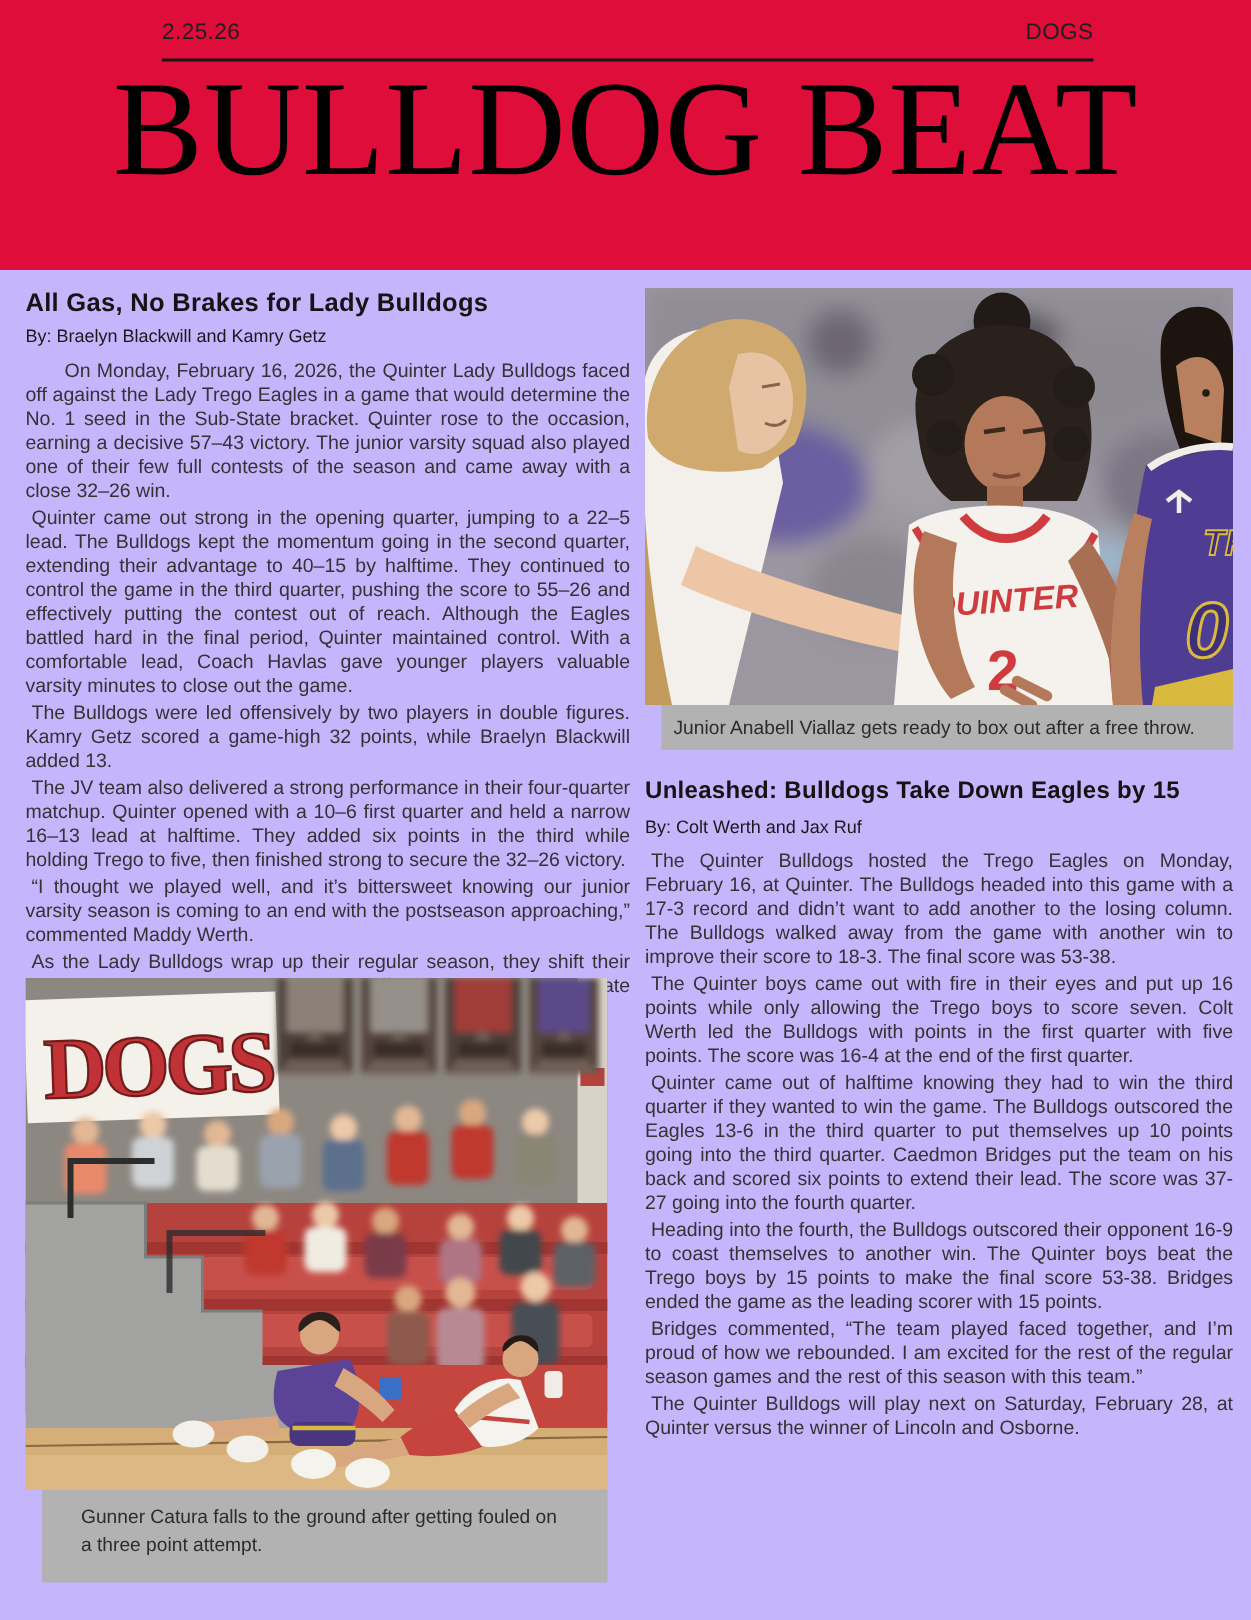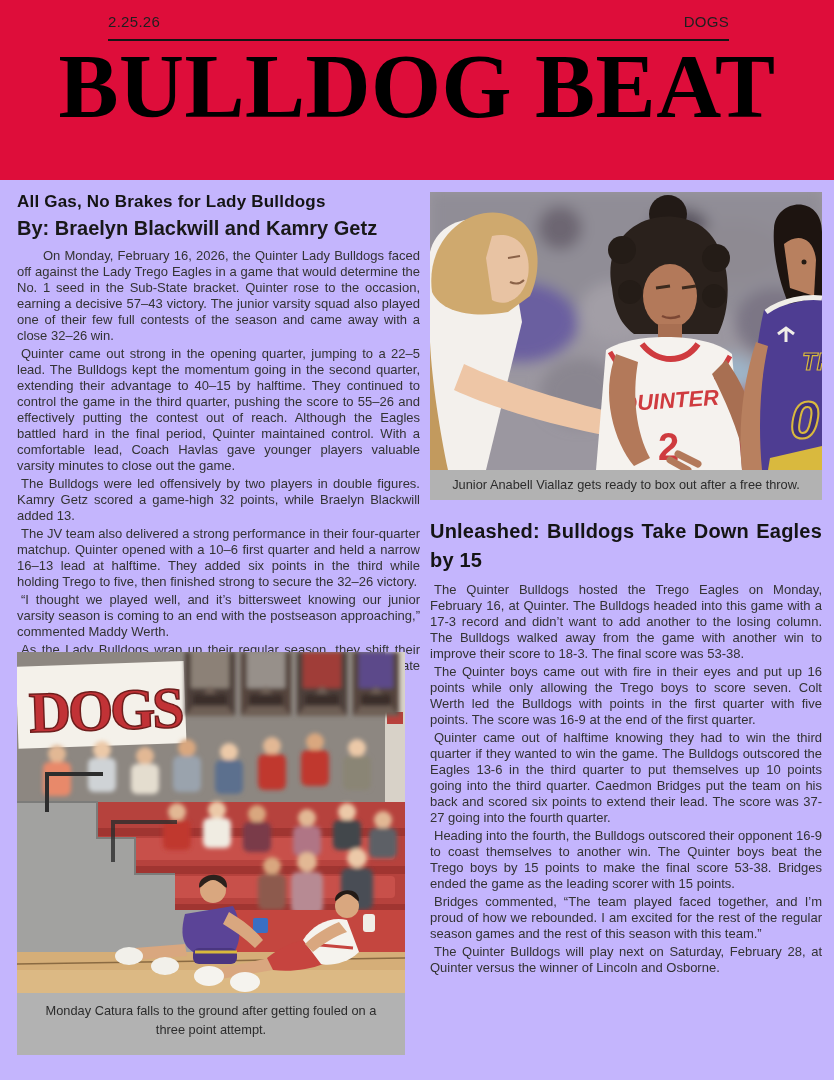--- a/index.html
+++ b/index.html
@@ -13,49 +13,49 @@
   
   .band { position:absolute; left:0; top:0; width:834px; height:180px; background:#de0d3a; }
   .meta-row {
     position:absolute; left:108px; top:13px; width:621px;
     display:flex; justify-content:space-between;
     font-size:15px; color:#1f1f1f; letter-spacing:0.3px;
   }
   .meta-rule { position:absolute; left:108px; top:39px; width:621px; border-top:2px solid #151515; }
   .masthead-wrap { position:absolute; left:0; top:42px; width:834px; text-align:center; }
   .masthead {
-    font-family:"Liberation Serif", serif; font-weight:700;
+    font-family:"Liberation Serif", serif; font-weight:400;
     font-size:90px; line-height:1; color:#000; letter-spacing:0.5px; white-space:nowrap;
   }
 
   
   .left-article  { position:absolute; left:17px;  top:190px; width:403px; }
   .right-col     { position:absolute; left:430px; top:192px; width:392px; }
 
   h2.headline {
     font-weight:700; color:#141414; text-align:justify;
     font-size:17px; line-height:1.36; letter-spacing:0.2px;
   }
-  h2.headline.rt { font-size:20px; line-height:1.42; }
-  .byline { margin-top:4px; font-size:20px; font-weight:700; color:#191919; }
+  h2.headline.rt { font-size:16px; line-height:1.42; }
+  .byline { margin-top:4px; font-size:12px; font-weight:400; color:#191919; }
   .body-text {
     margin-top:2px; font-size:13px; line-height:1.23; color:#333333;
     text-align:justify; text-indent:4px;
   }
   .body-text.lead { text-indent:26px; }
   .body-wrap { margin-top:8px; }
 
   
   figure { display:block; }
   .fig-left  { position:absolute; left:17px; top:652px; width:388px; }
   .fig-right { width:392px; }
   figure svg { display:block; }
   .caption {
-    background:#b2b2b2; color:#2c2c2c; text-align:center;
-    font-size:12.8px; line-height:1.5;
+    background:#b2b2b2; color:#2c2c2c; 
+    font-size:12.8px; line-height:1.5;margin-left:11px;
   }
   .caption.one  { padding:5px 8px 6px; }
   .caption.two  { padding:8px 26px 16px; }
 </style>
 </head>
 <body>
 
 <div class="page">
 
   <header class="band">
@@ -214,21 +214,21 @@
         <ellipse cx="228" cy="330" rx="15" ry="10" fill="#f5f3ee"></ellipse>
         <path d="M250,306 C262,296 276,290 288,288 L306,312 C292,318 272,320 256,318 Z" fill="#c6443f"></path>
         <path d="M286,288 C296,272 314,264 330,268 L342,300 C330,312 312,314 304,312 Z" fill="#f5f3ee"></path>
         <path d="M292,292 L336,296" stroke="#c6443f" stroke-width="3" fill="none"></path>
         <circle cx="330" cy="254" r="12" fill="#d9a77f"></circle>
         <path d="M318,248 C318,236 342,234 342,248 C342,252 336,242 330,242 C324,242 318,252 318,248 Z" fill="#241b16"></path>
         <path d="M322,270 C308,276 296,284 288,292 L296,300 C306,292 318,284 330,280 Z" fill="#d9a77f"></path>
         <rect x="346" y="262" width="12" height="18" rx="3" fill="#f0ede6"></rect>
       </g>
     </svg>
-    <figcaption class="caption two">Monday Catura falls to the ground after getting fouled on a three point attempt.</figcaption>
+    <figcaption class="caption two">Gunner Catura falls to the ground after getting fouled on a three point attempt.</figcaption>
   </figure>
 
   <section class="right-col">
 
     <figure class="fig-right">
       <svg width="392" height="278" viewBox="0 0 392 278">
         <defs>
           <filter id="soft1" x="-20%" y="-20%" width="140%" height="140%">
               <feGaussianBlur stdDeviation="7"></feGaussianBlur>
             </filter>
@@ -290,23 +290,24 @@
           <text x="372" y="178" font-size="24" font-weight="bold" fill="#3e2f78" stroke="#d9b93e" stroke-width="1.2" font-family="Liberation Sans, sans-serif" font-style="italic">TR</text>
           <text x="360" y="246" font-size="52" font-weight="bold" fill="#3e2f78" stroke="#d9b93e" stroke-width="2" font-family="Liberation Sans, sans-serif" font-style="italic">0</text>
           <path d="M326,150 C312,192 308,240 312,278 L332,278 C328,234 330,190 338,154 Z" fill="#b8805f"></path>
           <path d="M340,266 L392,254 L392,278 L338,278 Z" fill="#d9b93e"></path>
         </g>
       </svg>
       <figcaption class="caption one">Junior Anabell Viallaz gets ready to box out after a free throw.</figcaption>
     </figure>
 
     <h2 class="headline rt" style="margin-top:17px">Unleashed: Bulldogs Take Down Eagles by 15</h2>
+    <p class="byline">By: Colt Werth and Jax Ruf</p>
     <div class="body-wrap" style="">
       <p class="body-text">The Quinter Bulldogs hosted the Trego Eagles on Monday, February 16, at Quinter. The Bulldogs headed into this game with a 17-3 record and didn’t want to add another to the losing column. The Bulldogs walked away from the game with another win to improve their score to 18-3. The final score was 53-38.</p>
-      <p class="body-text">The Quinter boys came out with fire in their eyes and put up 16 points while only allowing the Trego boys to score seven. Colt Werth led the Bulldogs with points in the first quarter with five points. The score was 16-9 at the end of the first quarter.</p>
+      <p class="body-text">The Quinter boys came out with fire in their eyes and put up 16 points while only allowing the Trego boys to score seven. Colt Werth led the Bulldogs with points in the first quarter with five points. The score was 16-4 at the end of the first quarter.</p>
       <p class="body-text">Quinter came out of halftime knowing they had to win the third quarter if they wanted to win the game. The Bulldogs outscored the Eagles 13-6 in the third quarter to put themselves up 10 points going into the third quarter. Caedmon Bridges put the team on his back and scored six points to extend their lead. The score was 37-27 going into the fourth quarter.</p>
       <p class="body-text">Heading into the fourth, the Bulldogs outscored their opponent 16-9 to coast themselves to another win. The Quinter boys beat the Trego boys by 15 points to make the final score 53-38. Bridges ended the game as the leading scorer with 15 points.</p>
       <p class="body-text">Bridges commented, “The team played faced together, and I’m proud of how we rebounded. I am excited for the rest of the regular season games and the rest of this season with this team.”</p>
       <p class="body-text">The Quinter Bulldogs will play next on Saturday, February 28, at Quinter versus the winner of Lincoln and Osborne.</p>
     </div>
   </section>
 
 </div>
 
 </body></html>

